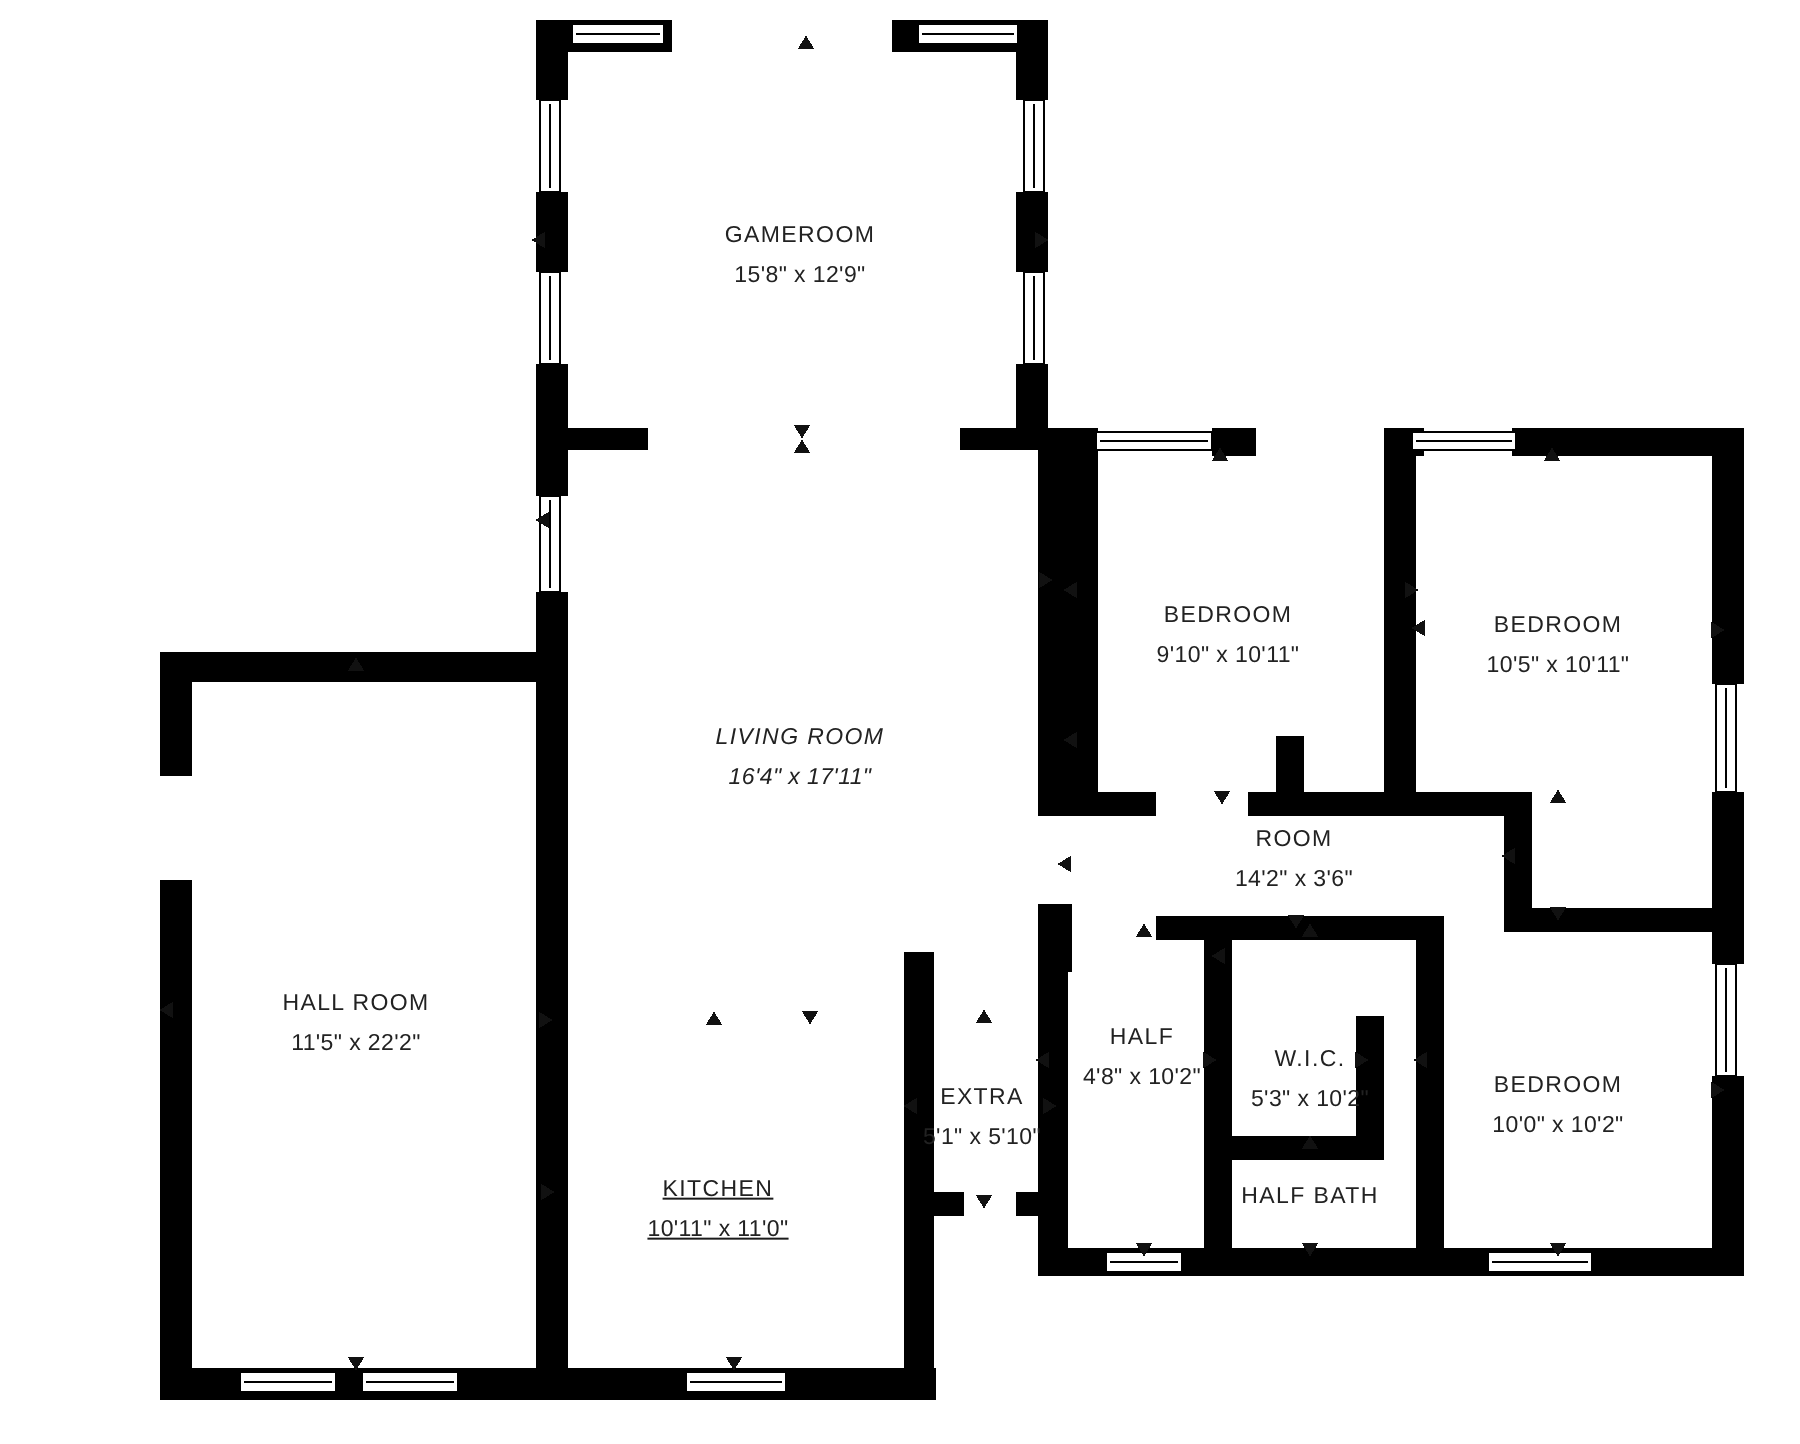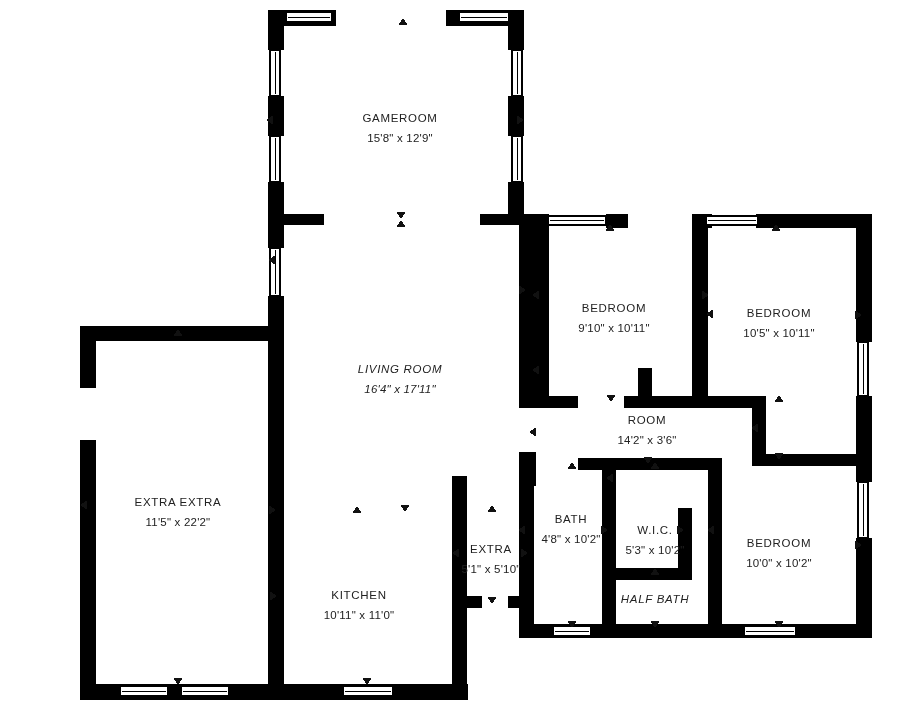--- a/index.html
+++ b/index.html
@@ -37,21 +37,21 @@
     color: #222222;
   }
   .room-dims {
     display: block;
     font-size: 11.5px;
     letter-spacing: 0.2px;
     font-weight: 400;
     color: #222222;
     margin-top: 3px;
   }
-  .room-label.single .room-name { margin-top: 0; font-style: italic; }
+  .room-label.single .room-name { margin-top: 0; }
 </style>
 </head>
 <body>
 
 <div id="floorplan">
   <svg id="plan-svg" width="900" height="722" viewBox="0 0 900 722" xmlns="http://www.w3.org/2000/svg" shape-rendering="crispEdges">
     <rect x="0" y="0" width="900" height="722" fill="#ffffff"></rect>
     <g id="walls-group">
         <rect x="268" y="10" width="68" height="16" fill="#000000"></rect>
         <rect x="446" y="10" width="78" height="16" fill="#000000"></rect>
@@ -260,24 +260,24 @@
   <div id="labels-layer">
       <div class="room-label" style="left: 400px; top: 128px;">
         <span class="room-name">GAMEROOM</span>
         <span class="room-dims">15'8" x 12'9"</span>
       </div>
       <div class="room-label" style="left: 400px; top: 379px; font-style: italic;">
         <span class="room-name">LIVING ROOM</span>
         <span class="room-dims">16'4" x 17'11"</span>
       </div>
       <div class="room-label" style="left: 178px; top: 512px;">
-        <span class="room-name">EXTRA EXTRA</span>
+        <span class="room-name">HALL ROOM</span>
         <span class="room-dims">11'5" x 22'2"</span>
       </div>
-      <div class="room-label" style="left: 359px; top: 605px;">
+      <div class="room-label" style="left: 359px; top: 605px; text-decoration: underline;">
         <span class="room-name">KITCHEN</span>
         <span class="room-dims">10'11" x 11'0"</span>
       </div>
       <div class="room-label" style="left: 491px; top: 559px;">
         <span class="room-name">EXTRA</span>
         <span class="room-dims">5'1" x 5'10"</span>
       </div>
       <div class="room-label" style="left: 614px; top: 318px;">
         <span class="room-name">BEDROOM</span>
         <span class="room-dims">9'10" x 10'11"</span>
@@ -288,21 +288,21 @@
       </div>
       <div class="room-label" style="left: 779px; top: 553px;">
         <span class="room-name">BEDROOM</span>
         <span class="room-dims">10'0" x 10'2"</span>
       </div>
       <div class="room-label" style="left: 647px; top: 430px;">
         <span class="room-name">ROOM</span>
         <span class="room-dims">14'2" x 3'6"</span>
       </div>
       <div class="room-label" style="left: 571px; top: 529px;">
-        <span class="room-name">BATH</span>
+        <span class="room-name">HALF</span>
         <span class="room-dims">4'8" x 10'2"</span>
       </div>
       <div class="room-label" style="left: 655px; top: 540px;">
         <span class="room-name">W.I.C.</span>
         <span class="room-dims">5'3" x 10'2"</span>
       </div>
       <div class="room-label single" style="left: 655px; top: 599px;">
         <span class="room-name">HALF BATH</span>
       </div>
     </div>

